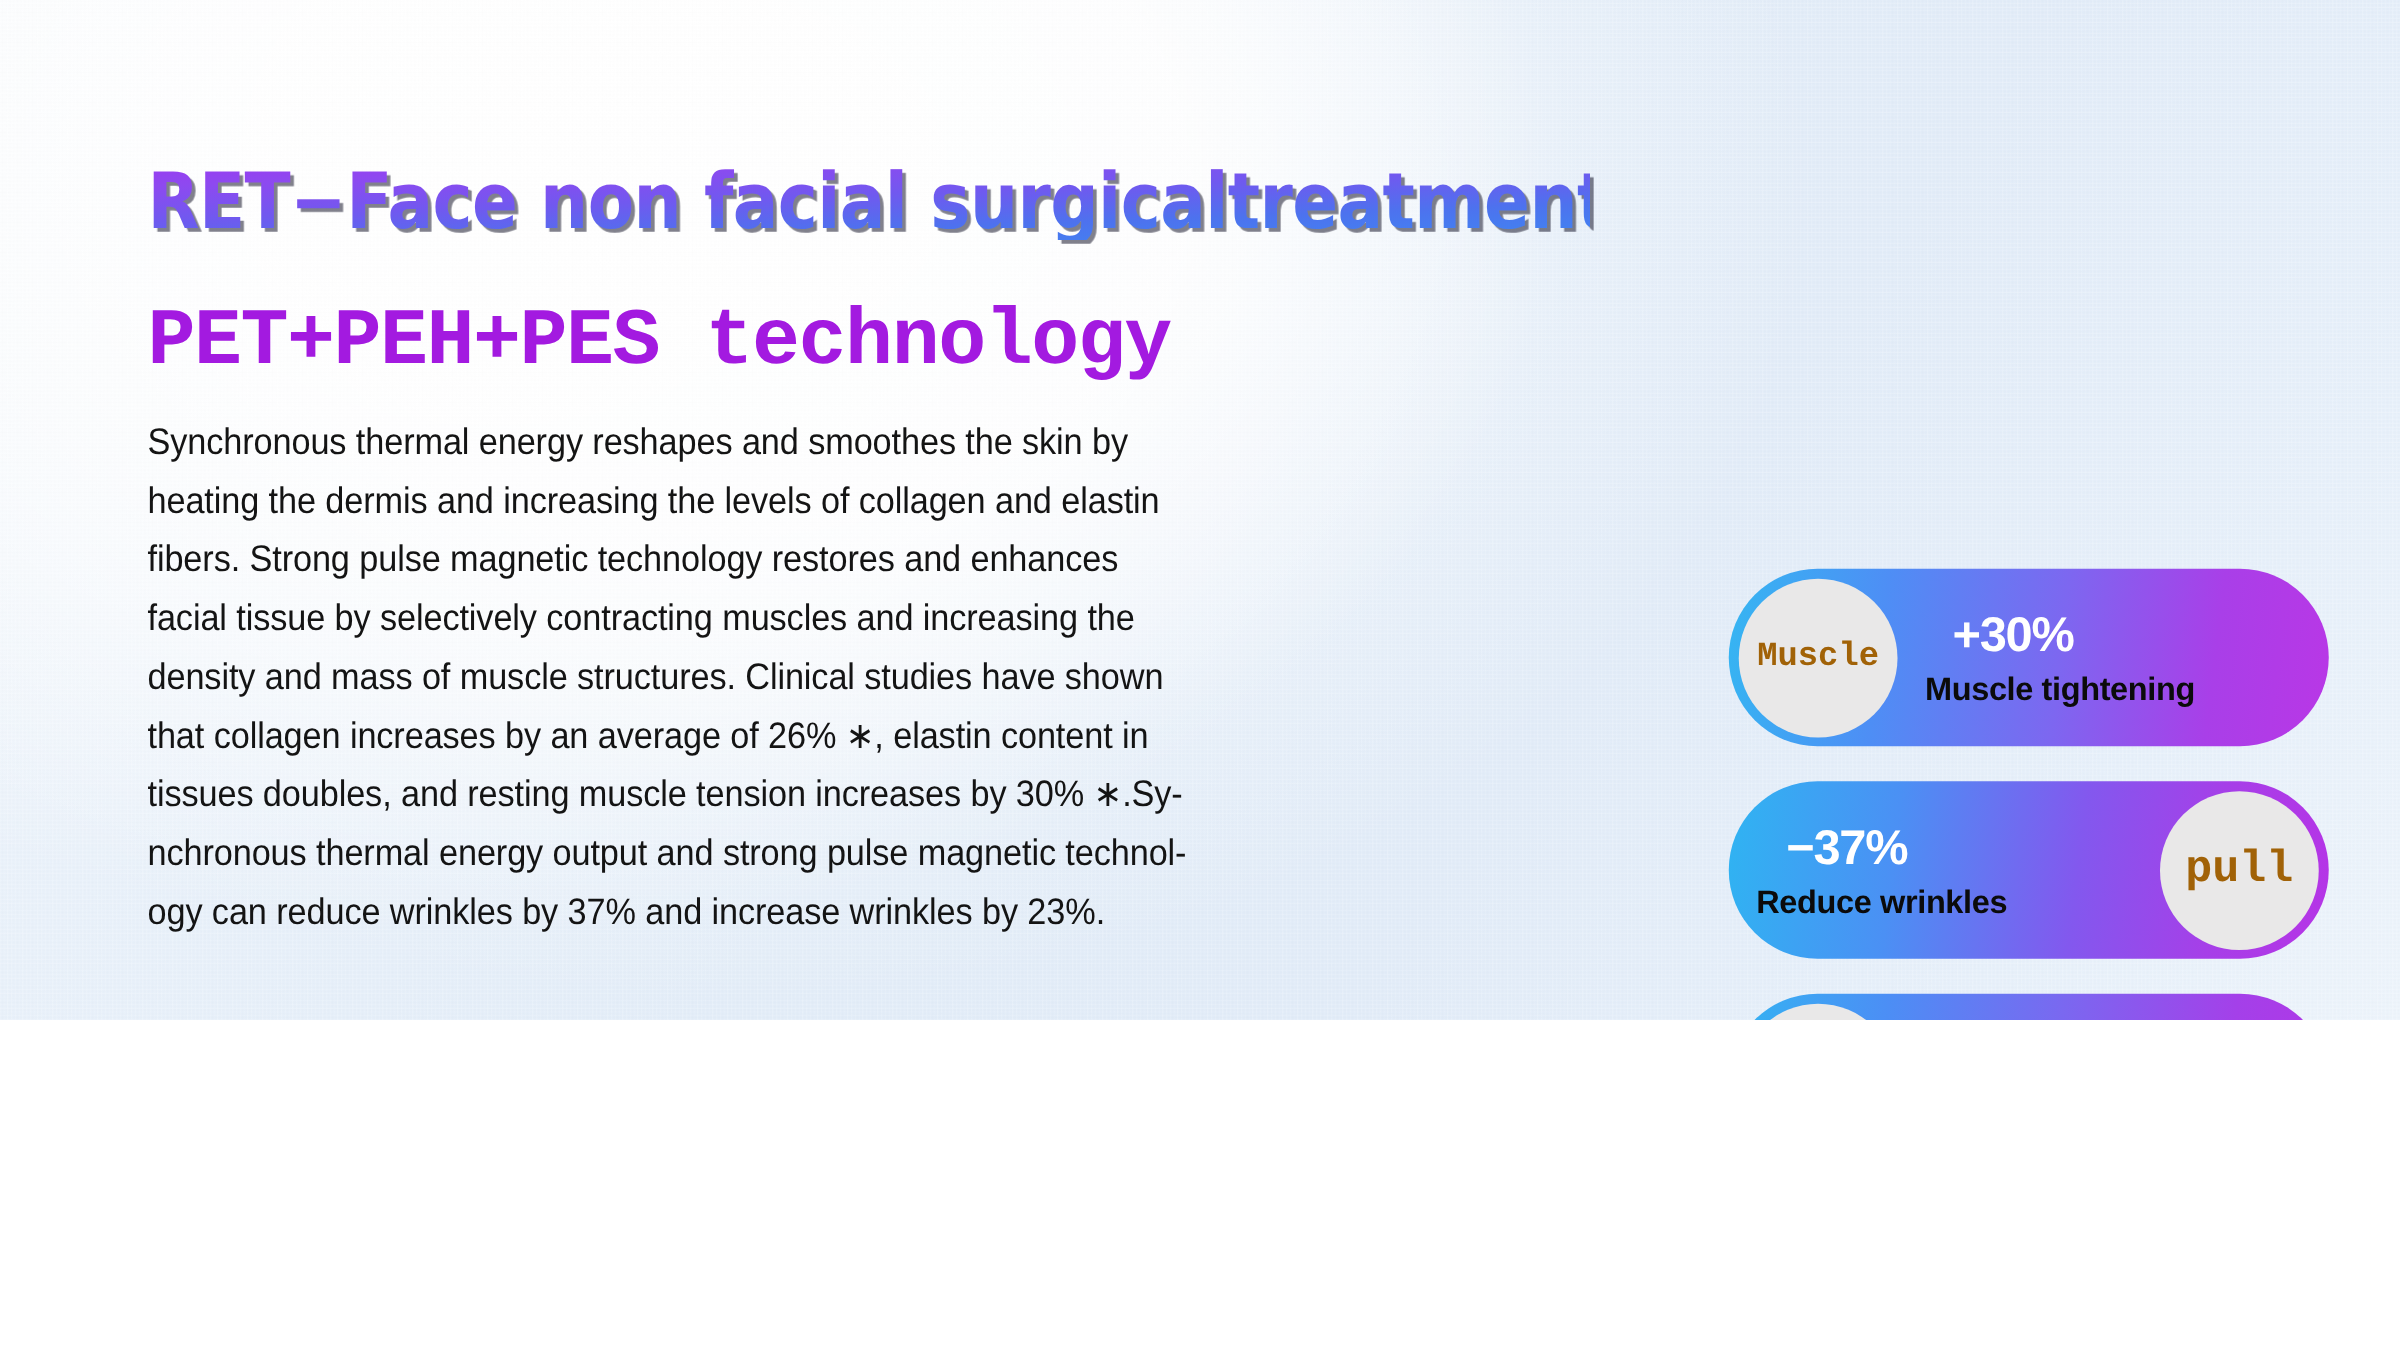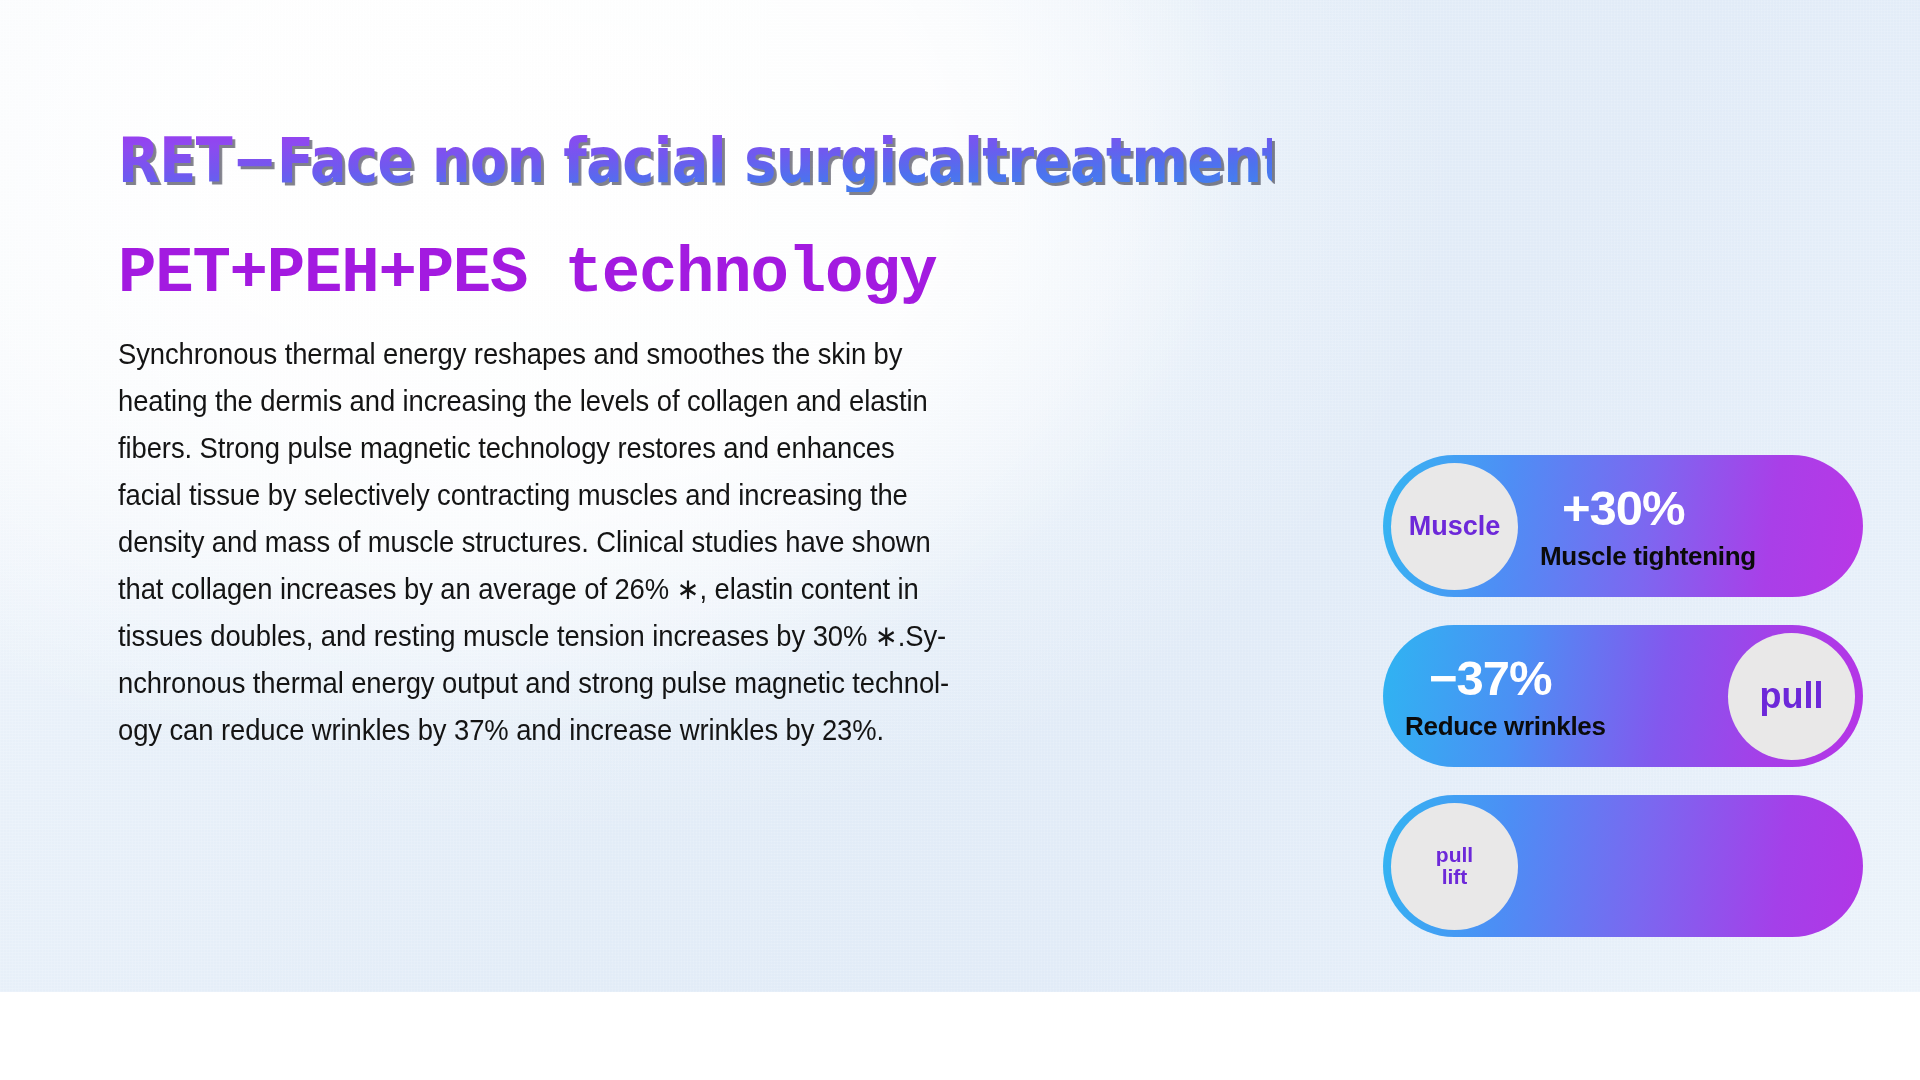--- a/index.html
+++ b/index.html
@@ -10,21 +10,21 @@
     width: 1920px;
     height: 1080px;
     overflow: hidden;
     font-family: "Liberation Sans", sans-serif;
     background: #ffffff;
   }
 
   #slide {
     position: relative;
     width: 1920px;
-    height: 992px;
+    height: 816px;
     overflow: hidden;
     background:
       radial-gradient(ellipse 1100px 820px at 30% 18%, #ffffff 0%, rgba(255,255,255,0.88) 34%, rgba(248,251,254,0.25) 62%, rgba(255,255,255,0) 80%),
       linear-gradient(125deg, #f2f7fc 0%, #e9f1fa 22%, #e3edf8 46%, #e2ecf8 66%, #e7f0fa 86%, #edf4fb 100%);
   }
 
   
   #noise {
     position: absolute;
     inset: 0;
@@ -121,40 +121,40 @@
   .circle {
     width: 127px;
     height: 127px;
     border-radius: 50%;
     background: #e9e8e8;
     flex: 0 0 127px;
     display: flex;
     align-items: center;
     justify-content: center;
     flex-direction: column;
-    color: #6d28d9;
-    font-weight: bold;
-    font-family: Liberation Sans, sans-serif;
+    color: #a16207;
+    font-weight: bold;
+    font-family: Liberation Mono, monospace;
     z-index: 2;
     text-align: center;
   }
   .circle-left  { margin-left: 8px; }
   .circle-right { margin-left: auto; margin-right: 8px; }
   .circle .c-line { line-height: 1.04; }
 
   .pill-body {
     display: flex;
     flex-direction: column;
     justify-content: center;
     z-index: 1;
   }
   .pct {
     color: #ffffff;
     font-weight: bold;
-    font-size: 49px;
+    font-size: 39px;
     line-height: 1.0;
     font-family: "Liberation Sans", sans-serif;
     letter-spacing: -1px;
   }
   .cap {
     color: #0b0b0b;
     font-weight: bold;
     font-size: 26px;
     line-height: 1.0;
     margin-top: 10px;

